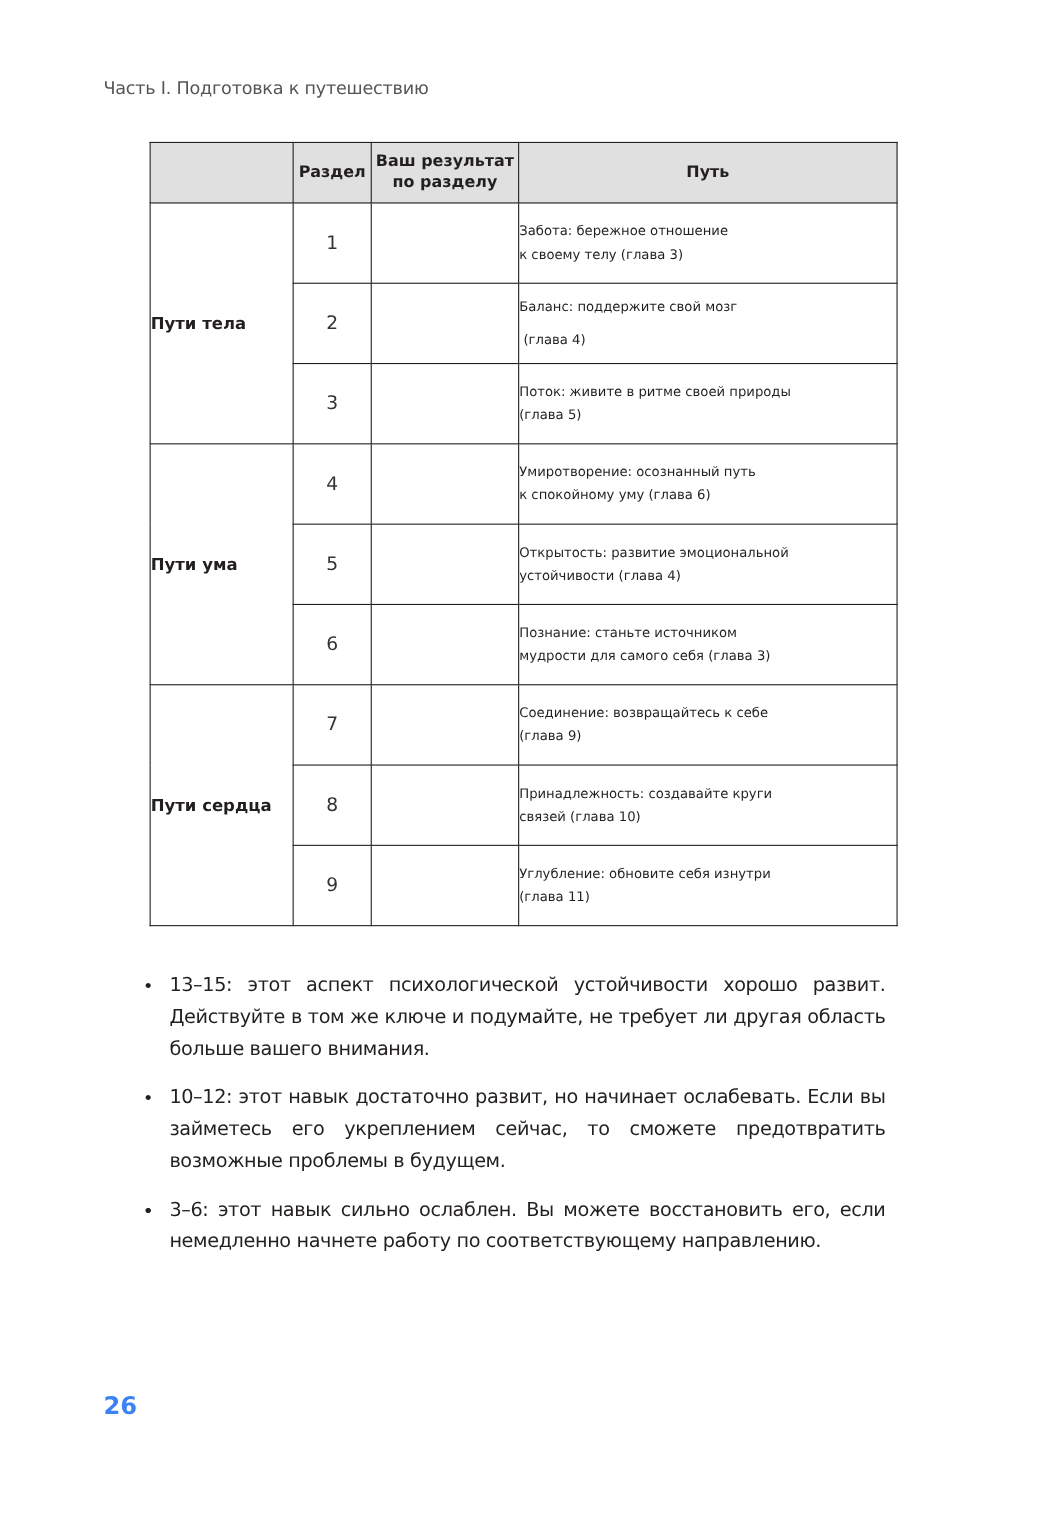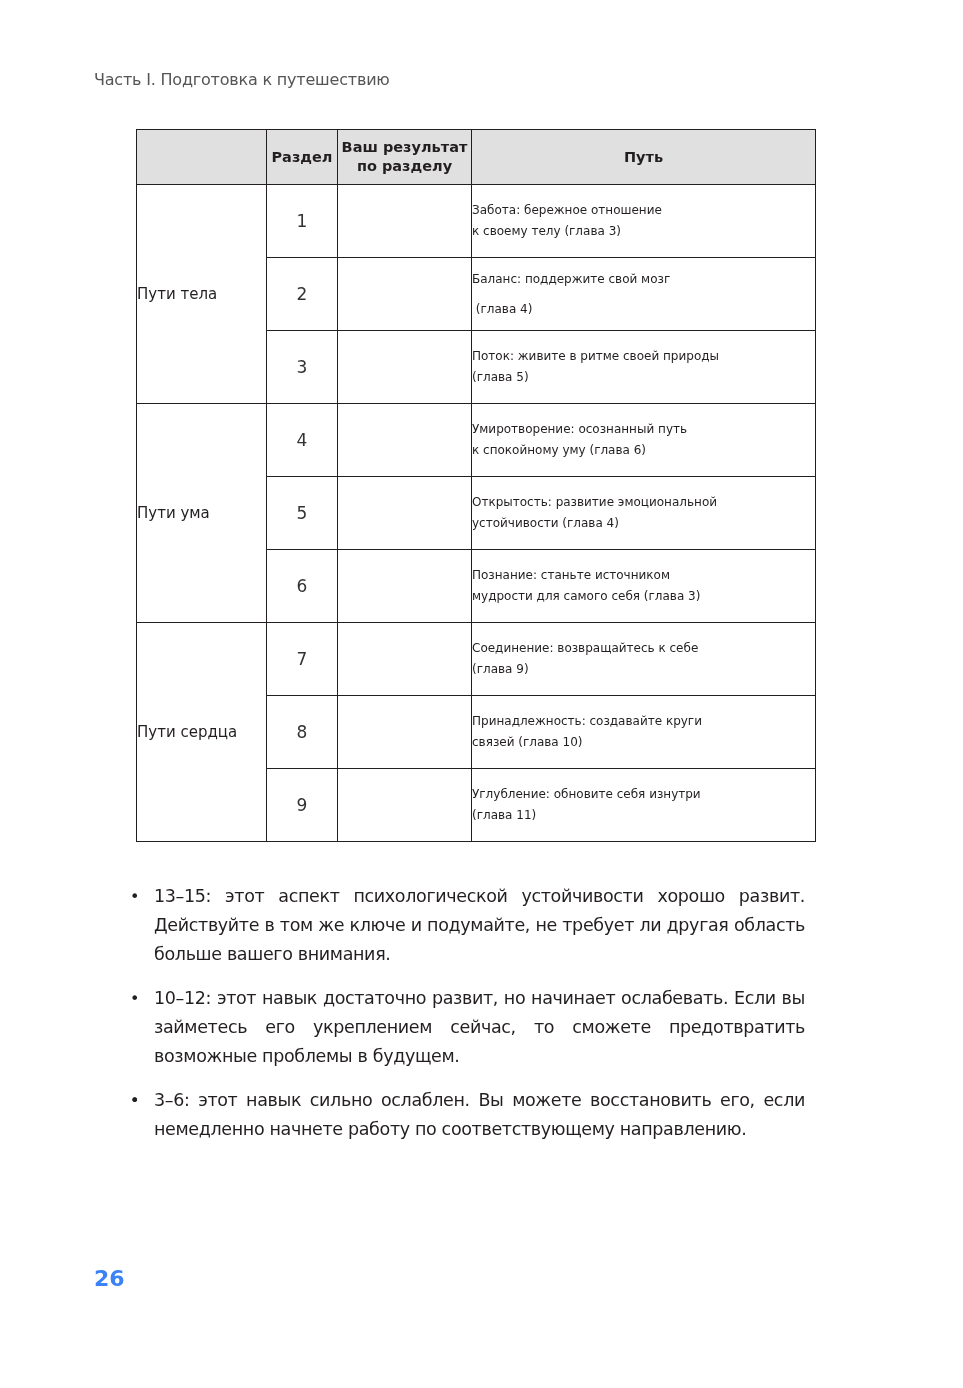--- a/index.html
+++ b/index.html
@@ -20,21 +20,21 @@
   }
   table.paths thead th {
     background: #e0e0e1; height: 54px; font-weight: bold;
     font-size: 14.5px; text-align: center; line-height: 19px;
   }
   col.c-group { width: 130px; }
   col.c-section { width: 71px; }
   col.c-result { width: 134px; }
   col.c-path { width: 344px; }
   td.group {
-    font-weight: normal; font-size: 15px; padding-left: 6px; text-align: left;
+    font-weight: bold; font-size: 15px; padding-left: 6px; text-align: left;
   }
   td.section { text-align: center; font-size: 17px; color: #333; }
   td.result { }
   tbody tr { height: 73px; }
   td.path {
     font-size: 12px; line-height: 21px; padding: 4px 6px 8px 6px; color: #231f20;
   }
   .bullets {
     position: absolute; left: 130px; top: 882px; width: 675px;
     margin: 0; padding: 0; list-style: none;

